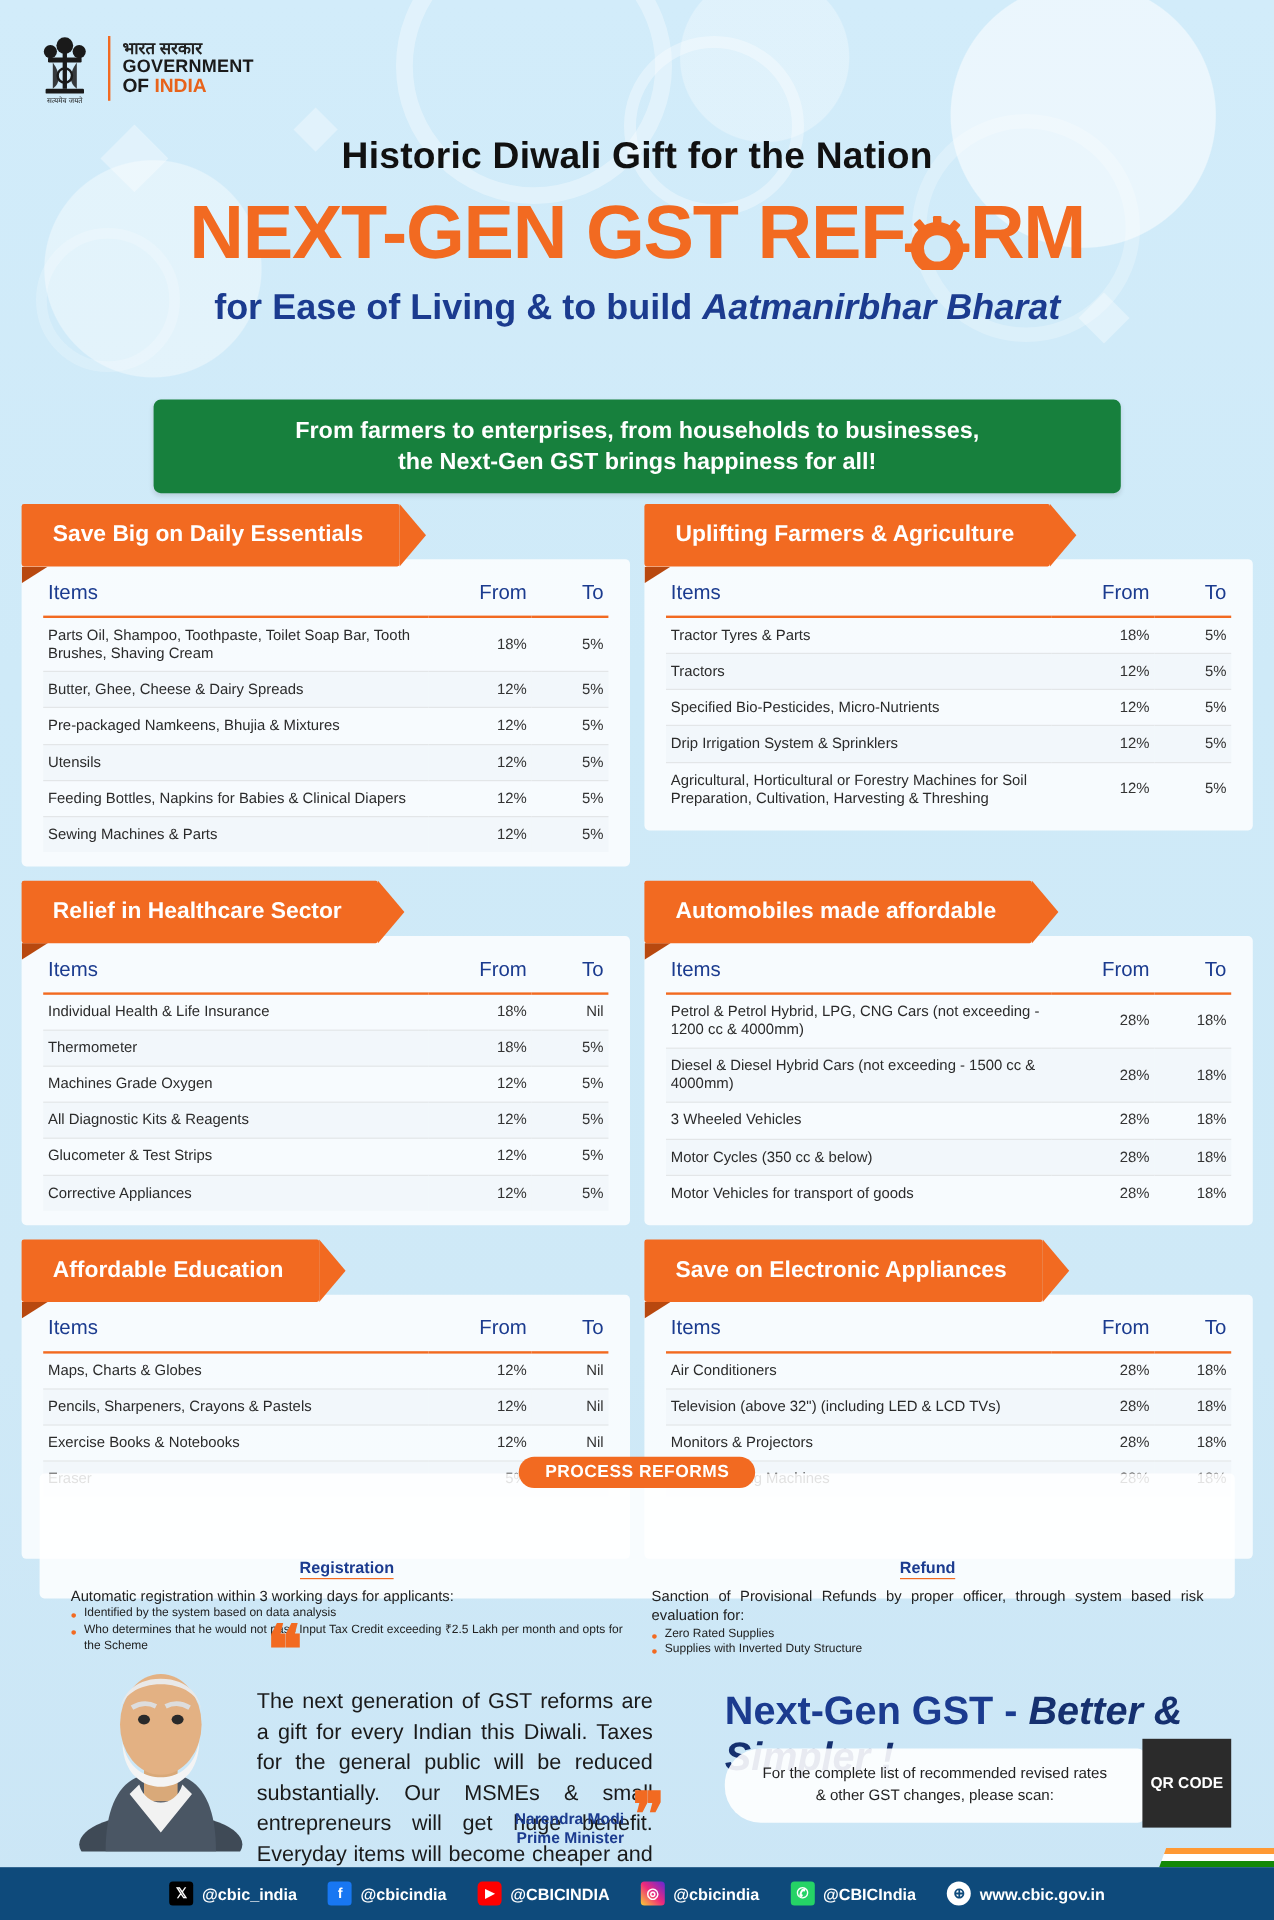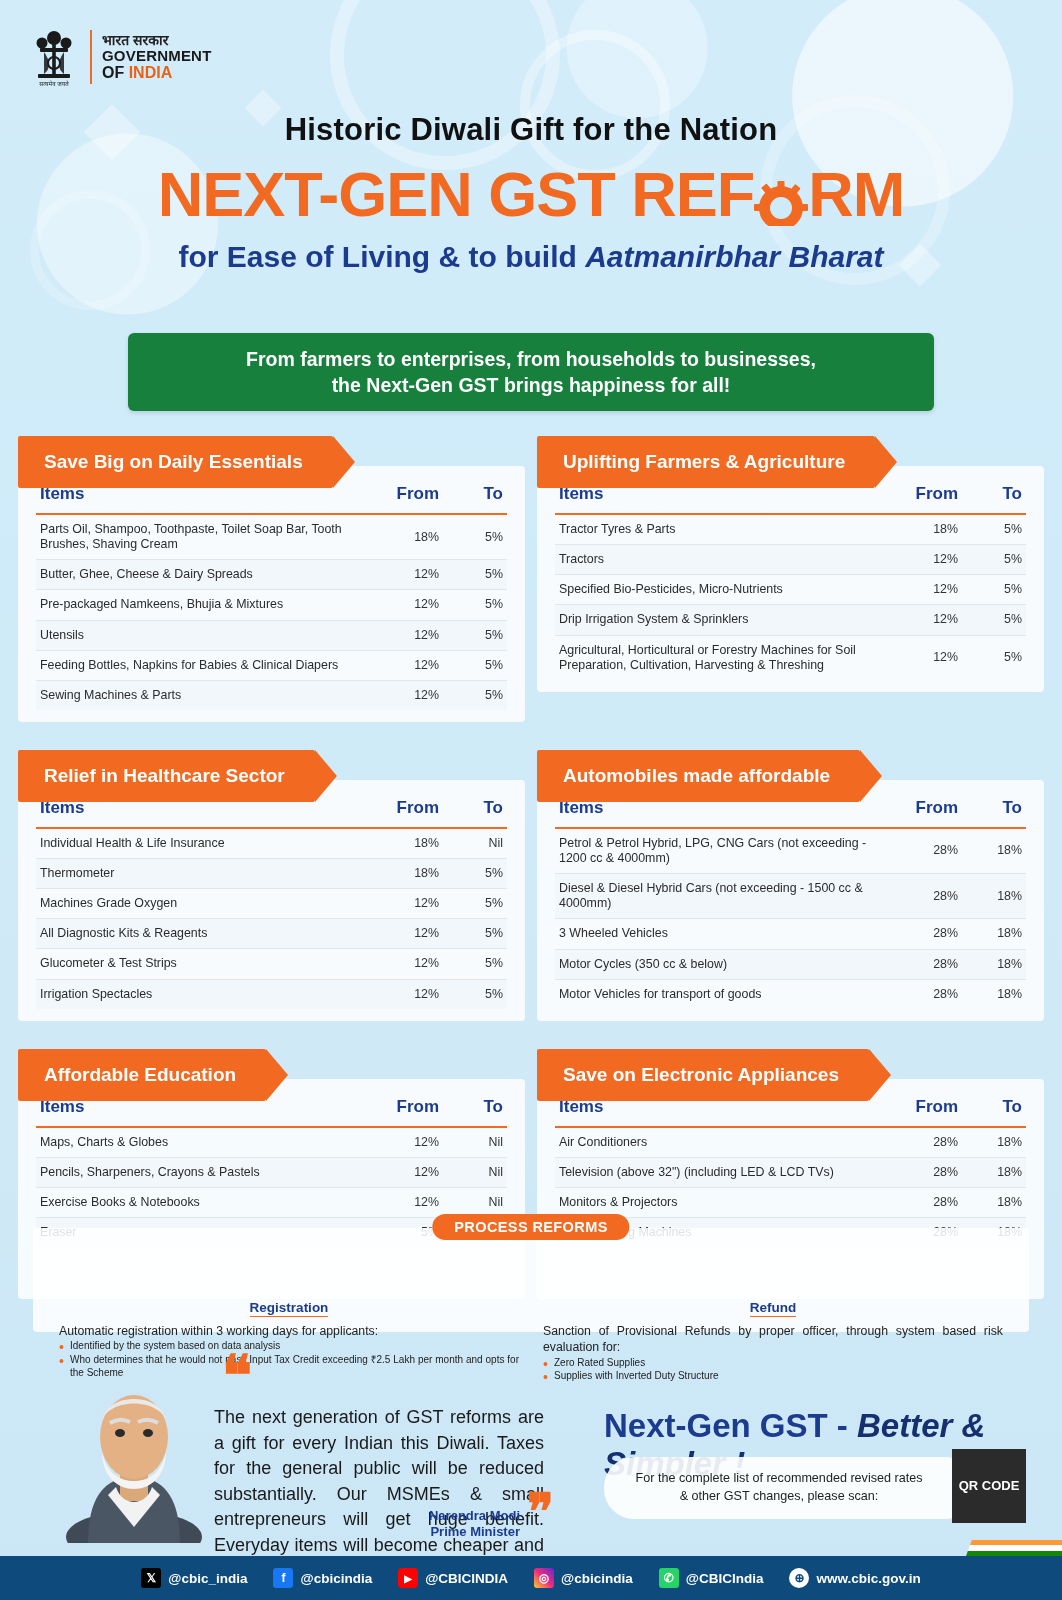--- a/index.html
+++ b/index.html
@@ -83,36 +83,35 @@
     min-height: 220px;
   }
   .ribbon {
     position: absolute; left: 0; top: 0; height: 52px;
     background: #f26a21; color: #fff;
     font-size: 19px; font-weight: 700;
     display: flex; align-items: center;
     padding: 0 30px 0 26px;
     border-radius: 2px;
     z-index: 3;
-    margin-top: 16px;
   }
   .ribbon::after {
     content: ""; position: absolute; right: -22px; top: 0;
     border-left: 22px solid #f26a21;
     border-top: 26px solid transparent;
     border-bottom: 26px solid transparent;
   }
   .ribbon-tail {
     position: absolute; left: 0; top: 52px; width: 22px; height: 14px;
     background: #b8480f; z-index: 2;
     clip-path: polygon(0 0, 100% 0, 0 100%);
   }
   table { width: 100%; border-collapse: collapse; }
   thead th {
-    font-size: 17px; font-weight: 700; color: #1b3b8f;
+    font-size: 17px; font-weight: 400; color: #1b3b8f;
     text-align: left; padding: 8px 4px 9px 4px;
     border-bottom: 2px solid #f26a21;
   }
   thead th.num { text-align: right; width: 86px; }
   thead th.num.to { width: 64px; }
   tbody td {
     font-size: 12.4px; color: #2b2b2b; padding: 7px 4px; line-height: 1.22;
     border-bottom: 1px solid #e3e6e8; vertical-align: middle;
   }
   tbody tr:last-child td { border-bottom: none; }
@@ -404,21 +403,21 @@
                 <td>All Diagnostic Kits &amp; Reagents</td>
                 <td class="num">12%</td>
                 <td class="num">5%</td>
               </tr>
             <tr>
                 <td>Glucometer &amp; Test Strips</td>
                 <td class="num">12%</td>
                 <td class="num">5%</td>
               </tr>
             <tr>
-                <td>Irrigation Spectacles</td>
+                <td>Corrective Appliances</td>
                 <td class="num">12%</td>
                 <td class="num">5%</td>
               </tr>
           </tbody>
         </table>
       </div>
     </div>
 
     <div class="card">
       <div class="ribbon">

